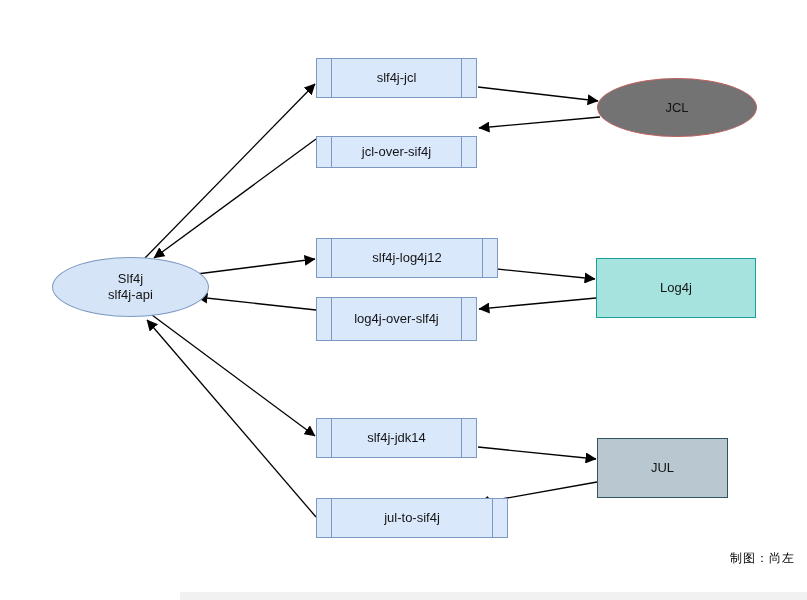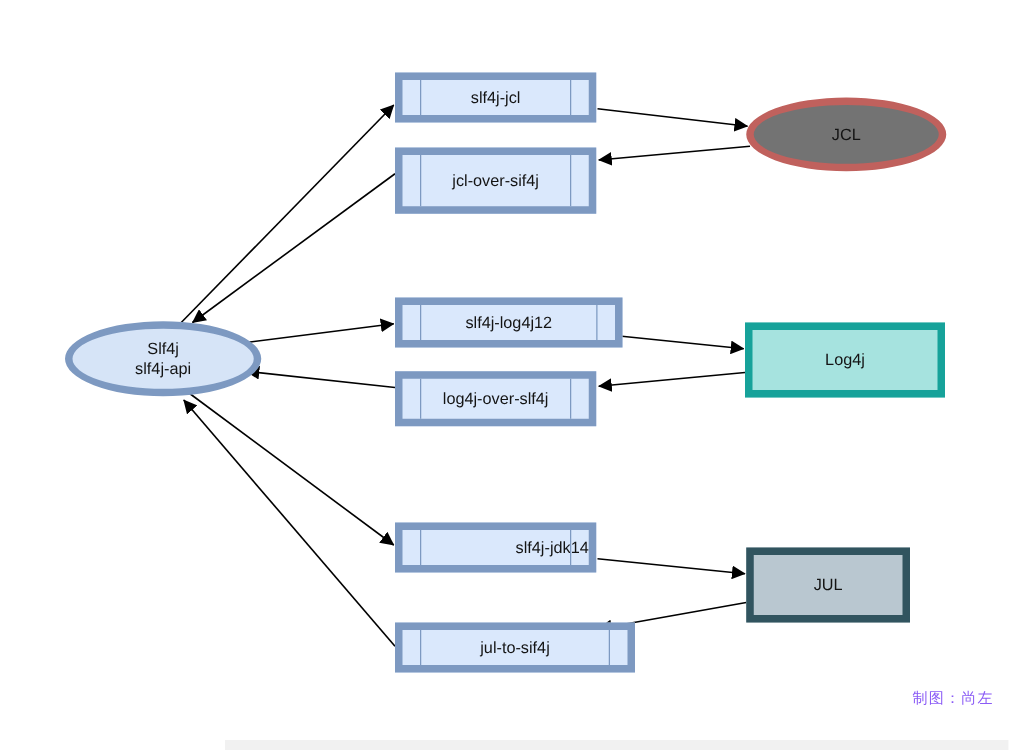--- a/index.html
+++ b/index.html
@@ -2,44 +2,44 @@
 <html><head>
 <meta charset="utf-8">
 <style>
   html,body{margin:0;padding:0;background:#ffffff;}
   .canvas{
     position:relative;width:807px;height:600px;background:#ffffff;overflow:hidden;
     font-family:"Liberation Sans","DejaVu Sans",sans-serif;
   }
   #edge-layer{position:absolute;left:0;top:0;width:807px;height:600px;}
   .node{
-    position:absolute;box-sizing:border-box;border:6px solid #737373;
+    position:absolute;box-sizing:border-box;border:1px solid #737373;
     display:flex;align-items:center;justify-content:center;
     font-size:13px;color:#141414;text-align:center;line-height:16px;
   }
   .ellipse{border-radius:50%;}
   .process::before,.process::after{
     content:"";position:absolute;top:0;bottom:0;width:0;
     border-left:1px solid var(--stroke,#666);
   }
   .process::before{left:14px;}
   .process::after{right:14px;}
   
   #n-slf4j{left:52px;top:257px;width:157px;height:60px;justify-content:center;}
   #n-slf4j-jcl{left:316px;top:58px;width:161px;height:40px;}
-  #n-jcl-over-sif4j{left:316px;top:118px;width:161px;height:53px;}
+  #n-jcl-over-sif4j{left:316px;top:136px;width:161px;height:32px;}
   #n-slf4j-log4j12{left:316px;top:238px;width:182px;height:40px;}
   #n-log4j-over-slf4j{left:316px;top:297px;width:161px;height:44px;}
-  #n-slf4j-jdk14{left:316px;top:418px;width:161px;height:40px;justify-content:flex-end;}
+  #n-slf4j-jdk14{left:316px;top:418px;width:161px;height:40px;}
   #n-jul-to-sif4j{left:316px;top:498px;width:192px;height:40px;}
   #n-jcl{left:597px;top:78px;width:160px;height:59px;}
   #n-log4j{left:596px;top:258px;width:160px;height:60px;}
   #n-jul{left:597px;top:438px;width:131px;height:60px;}
   .watermark{
-    position:absolute;right:12px;top:550px;font-size:12px;color:#8b5cf6;
+    position:absolute;right:12px;top:550px;font-size:12px;color:#000000;
     letter-spacing:1px;
   }
   .bottom-strip{
     position:absolute;left:180px;right:0;bottom:0;height:8px;background:#f1f1f1;
   }
 </style>
 </head>
 <body>
 
 <div class="canvas">

